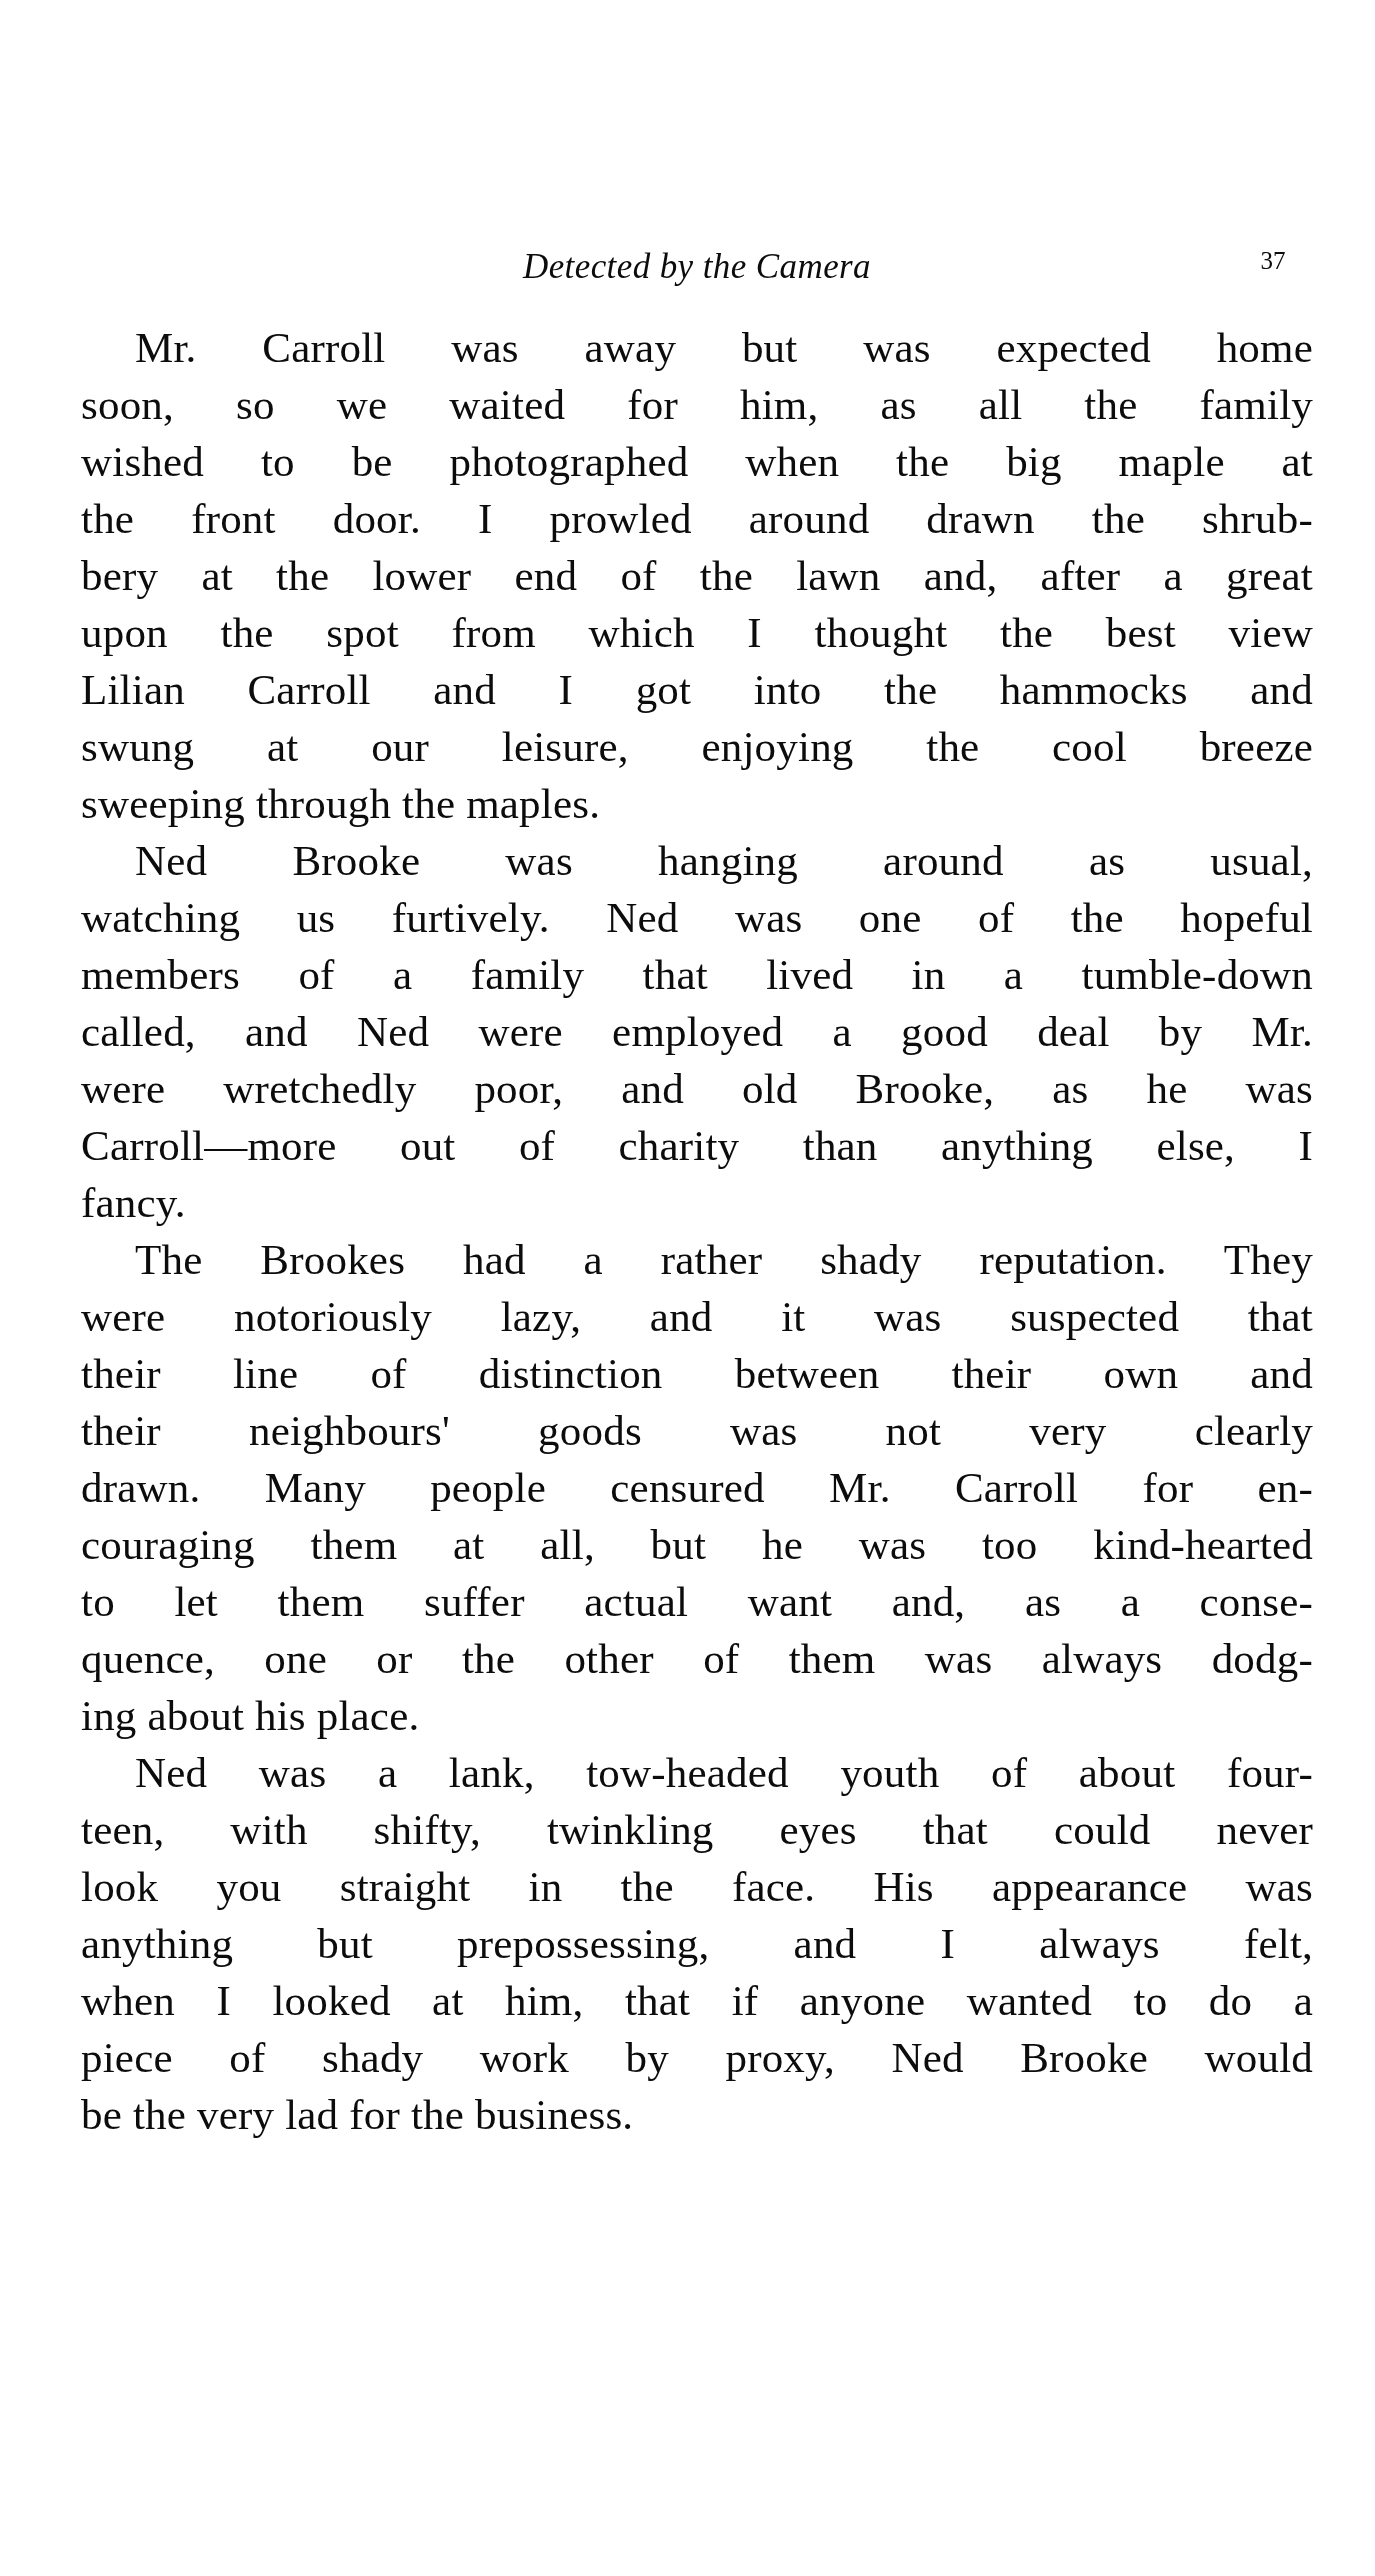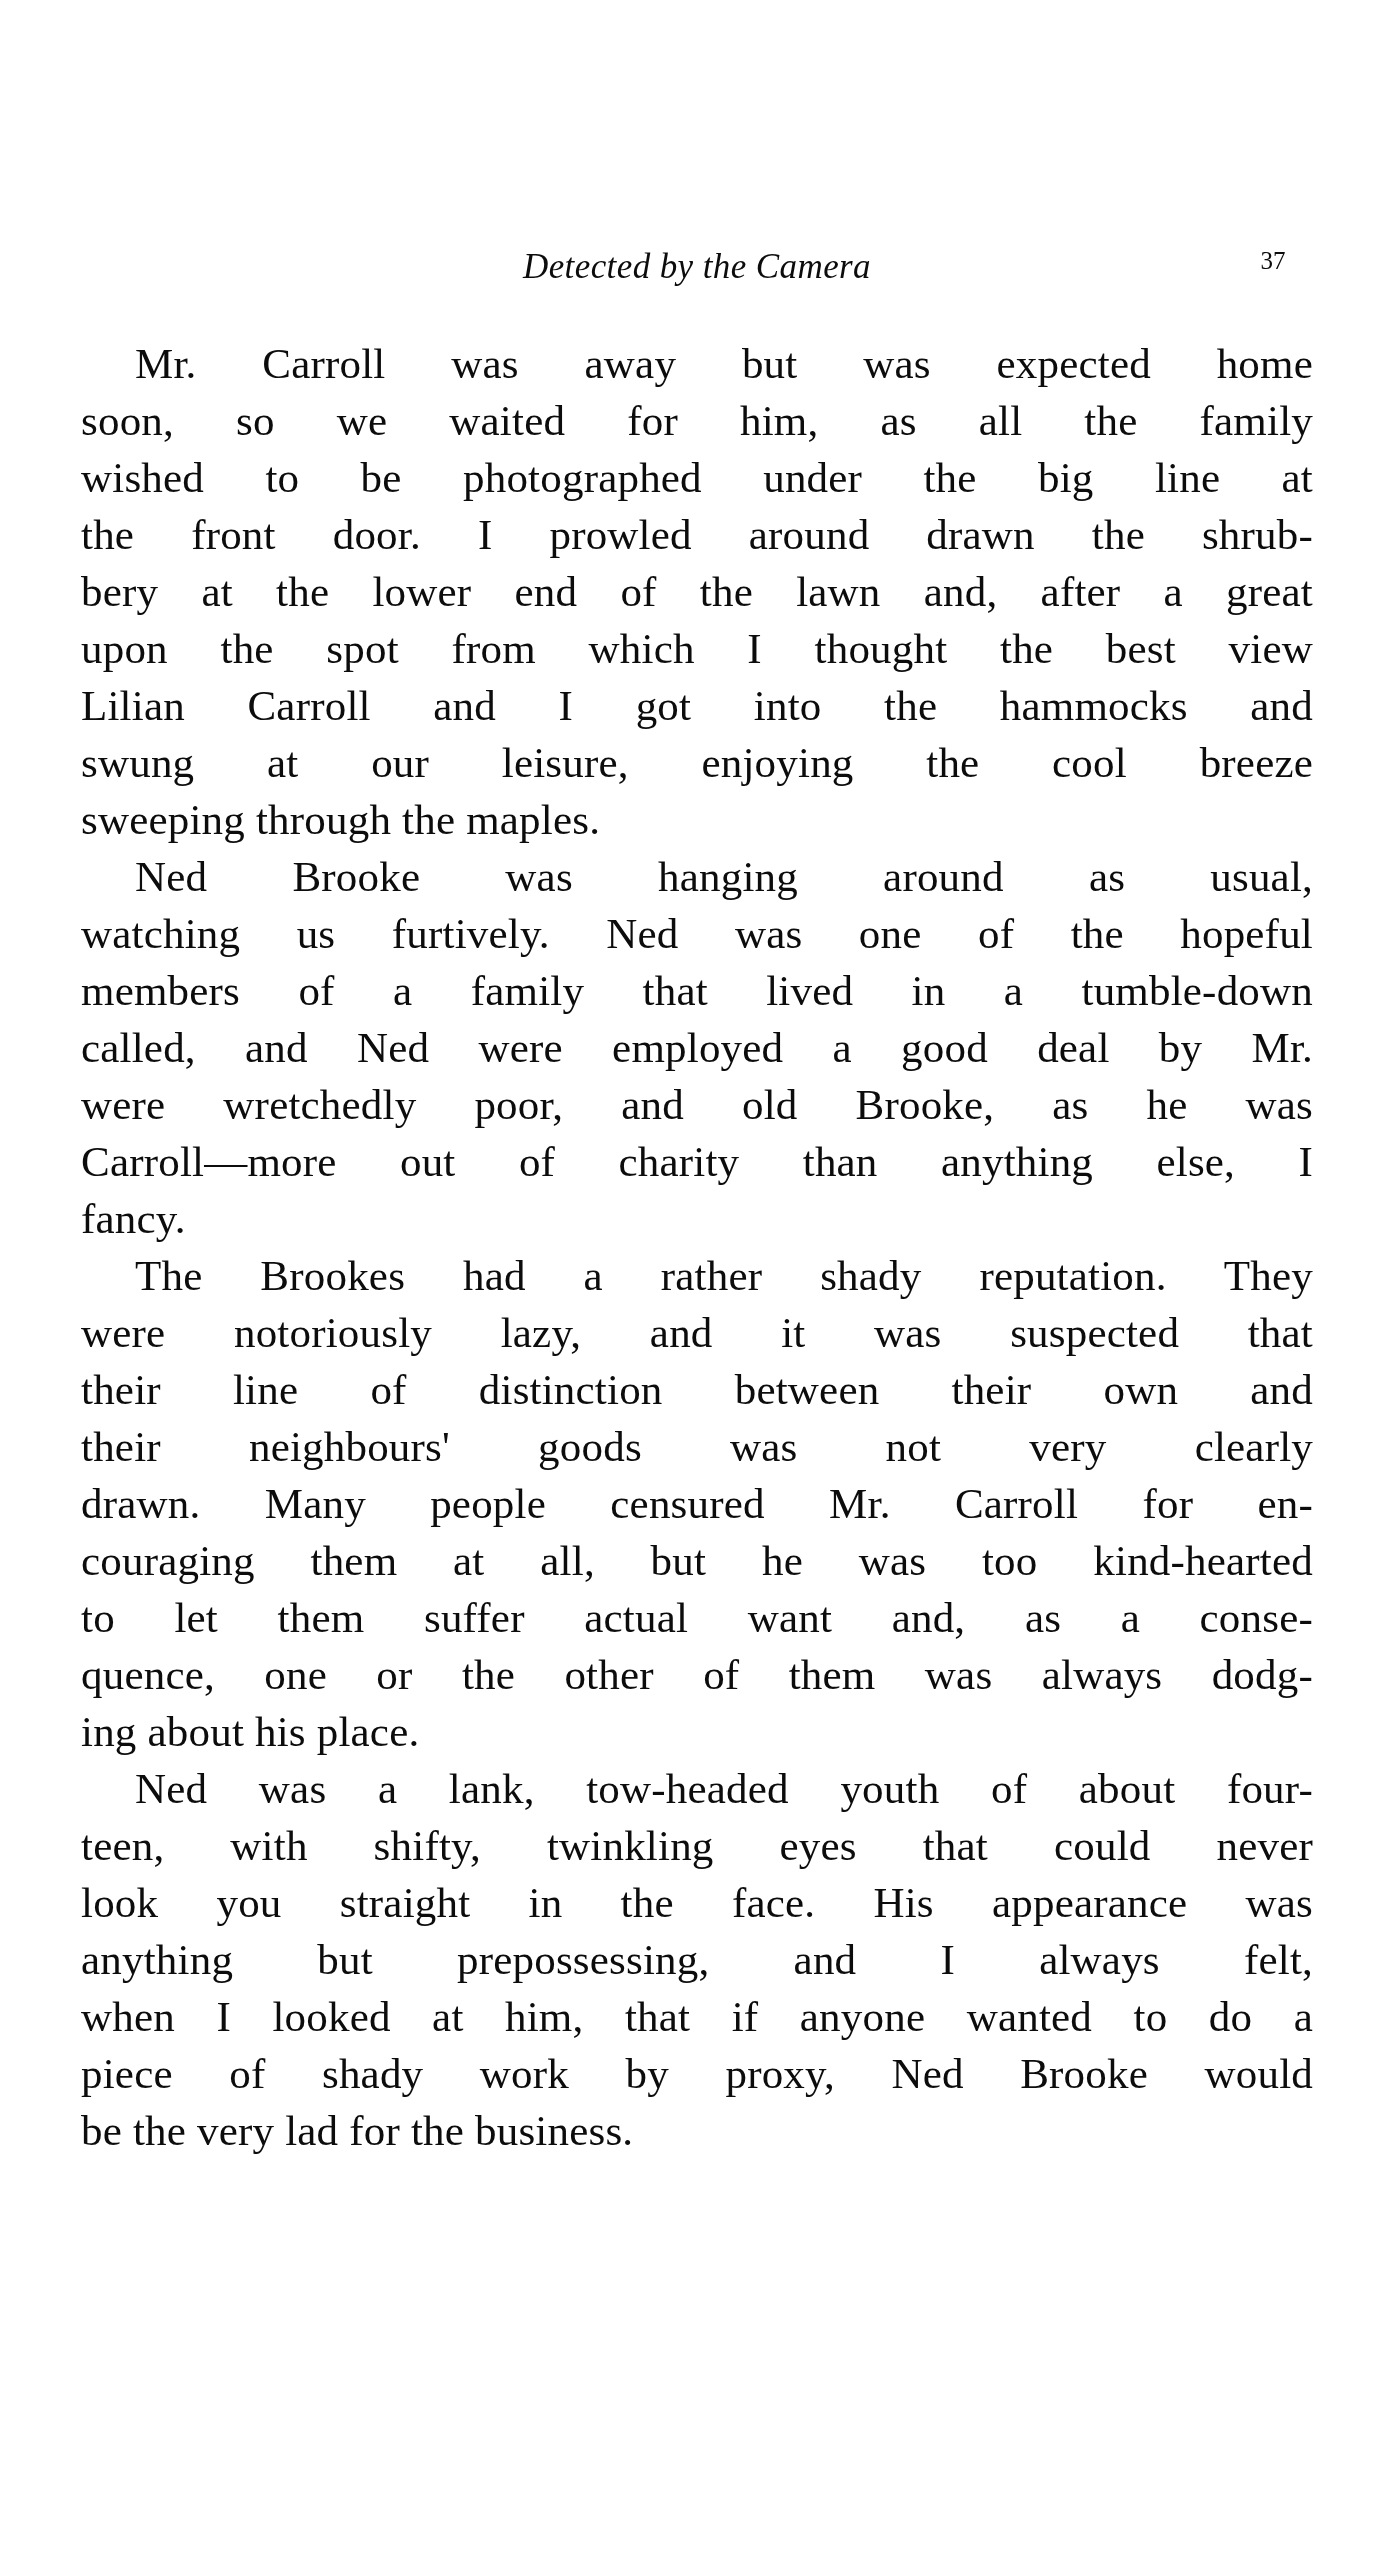--- a/index.html
+++ b/index.html
@@ -32,21 +32,21 @@
     font-size: 35px;
     letter-spacing: 0.4px;
   }
   .page-number {
     position: absolute;
     right: 27.4px;
     top: 0;
     font-size: 25px;
   }
   .text-body {
-    margin-top: 40px;
+    margin-top: 24px;
   }
   .paragraph {
     margin: 0;
   }
   .line {
     font-size: 43px;
     line-height: 57px;
     text-align: justify;
     text-align-last: justify;
     letter-spacing: 0.2px;
@@ -64,21 +64,21 @@
 <div class="page">
   <div class="content">
     <div class="running-head">
       <div class="running-title">Detected by the Camera</div>
       <div class="page-number">37</div>
     </div>
     <div class="text-body">
         <div class="paragraph">
           <div class="line first">Mr. Carroll was away but was expected home</div>
           <div class="line">soon, so we waited for him, as all the family</div>
-          <div class="line">wished to be photographed under the big line at</div>
+          <div class="line">wished to be photographed when the big maple at</div>
           <div class="line">the front door. I prowled around drawn the shrub-</div>
           <div class="line">bery at the lower end of the lawn and, after a great</div>
           <div class="line">upon the spot from which I thought the best view</div>
           <div class="line">Lilian Carroll and I got into the hammocks and</div>
           <div class="line">swung at our leisure, enjoying the cool breeze</div>
           <div class="line last">sweeping through the maples.</div>
         </div>
         <div class="paragraph">
           <div class="line first">Ned Brooke was hanging around as usual,</div>
           <div class="line">watching us furtively. Ned was one of the hopeful</div>

